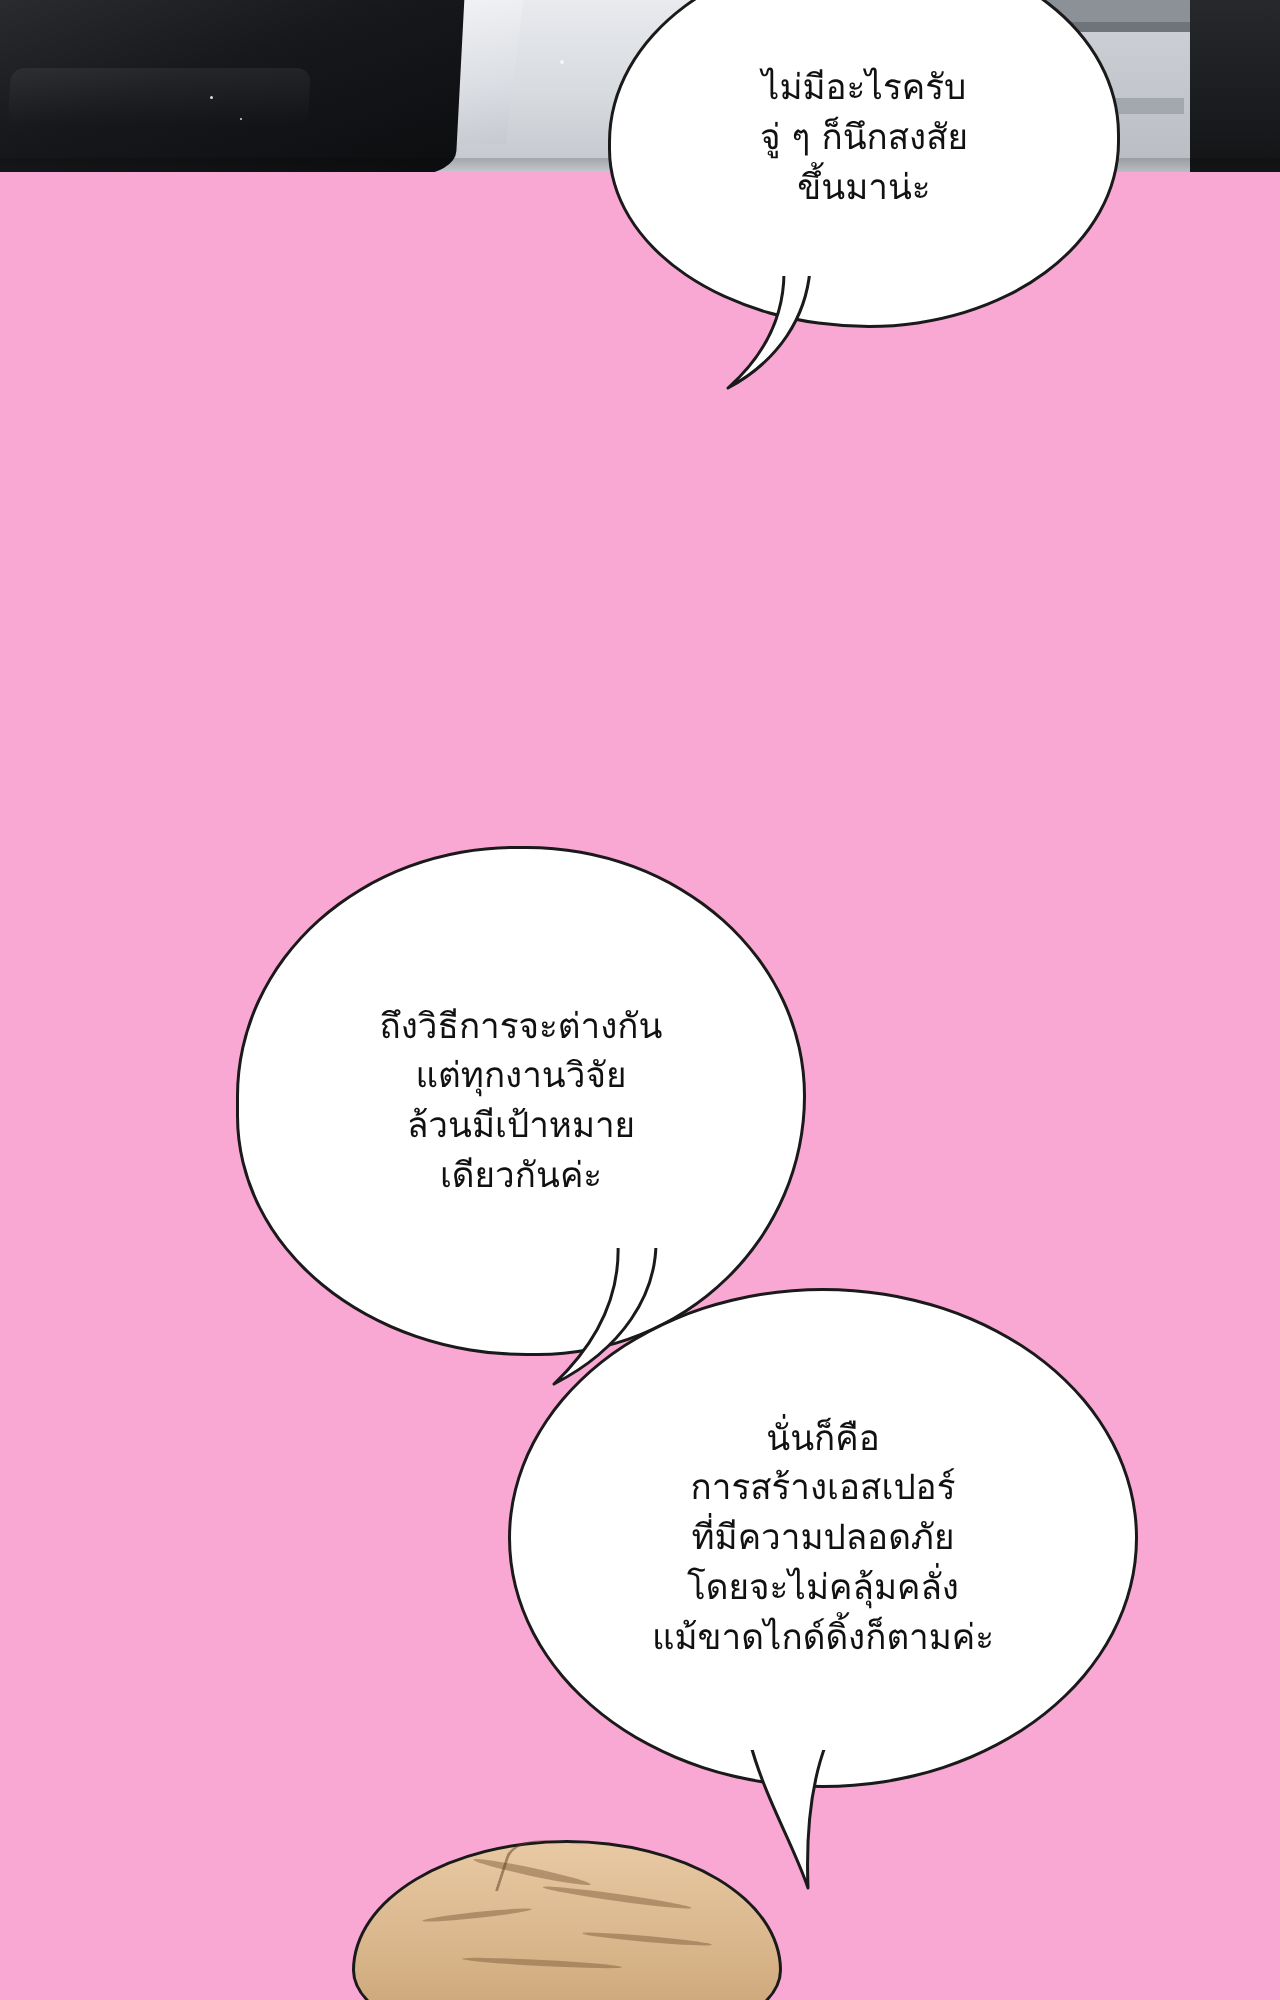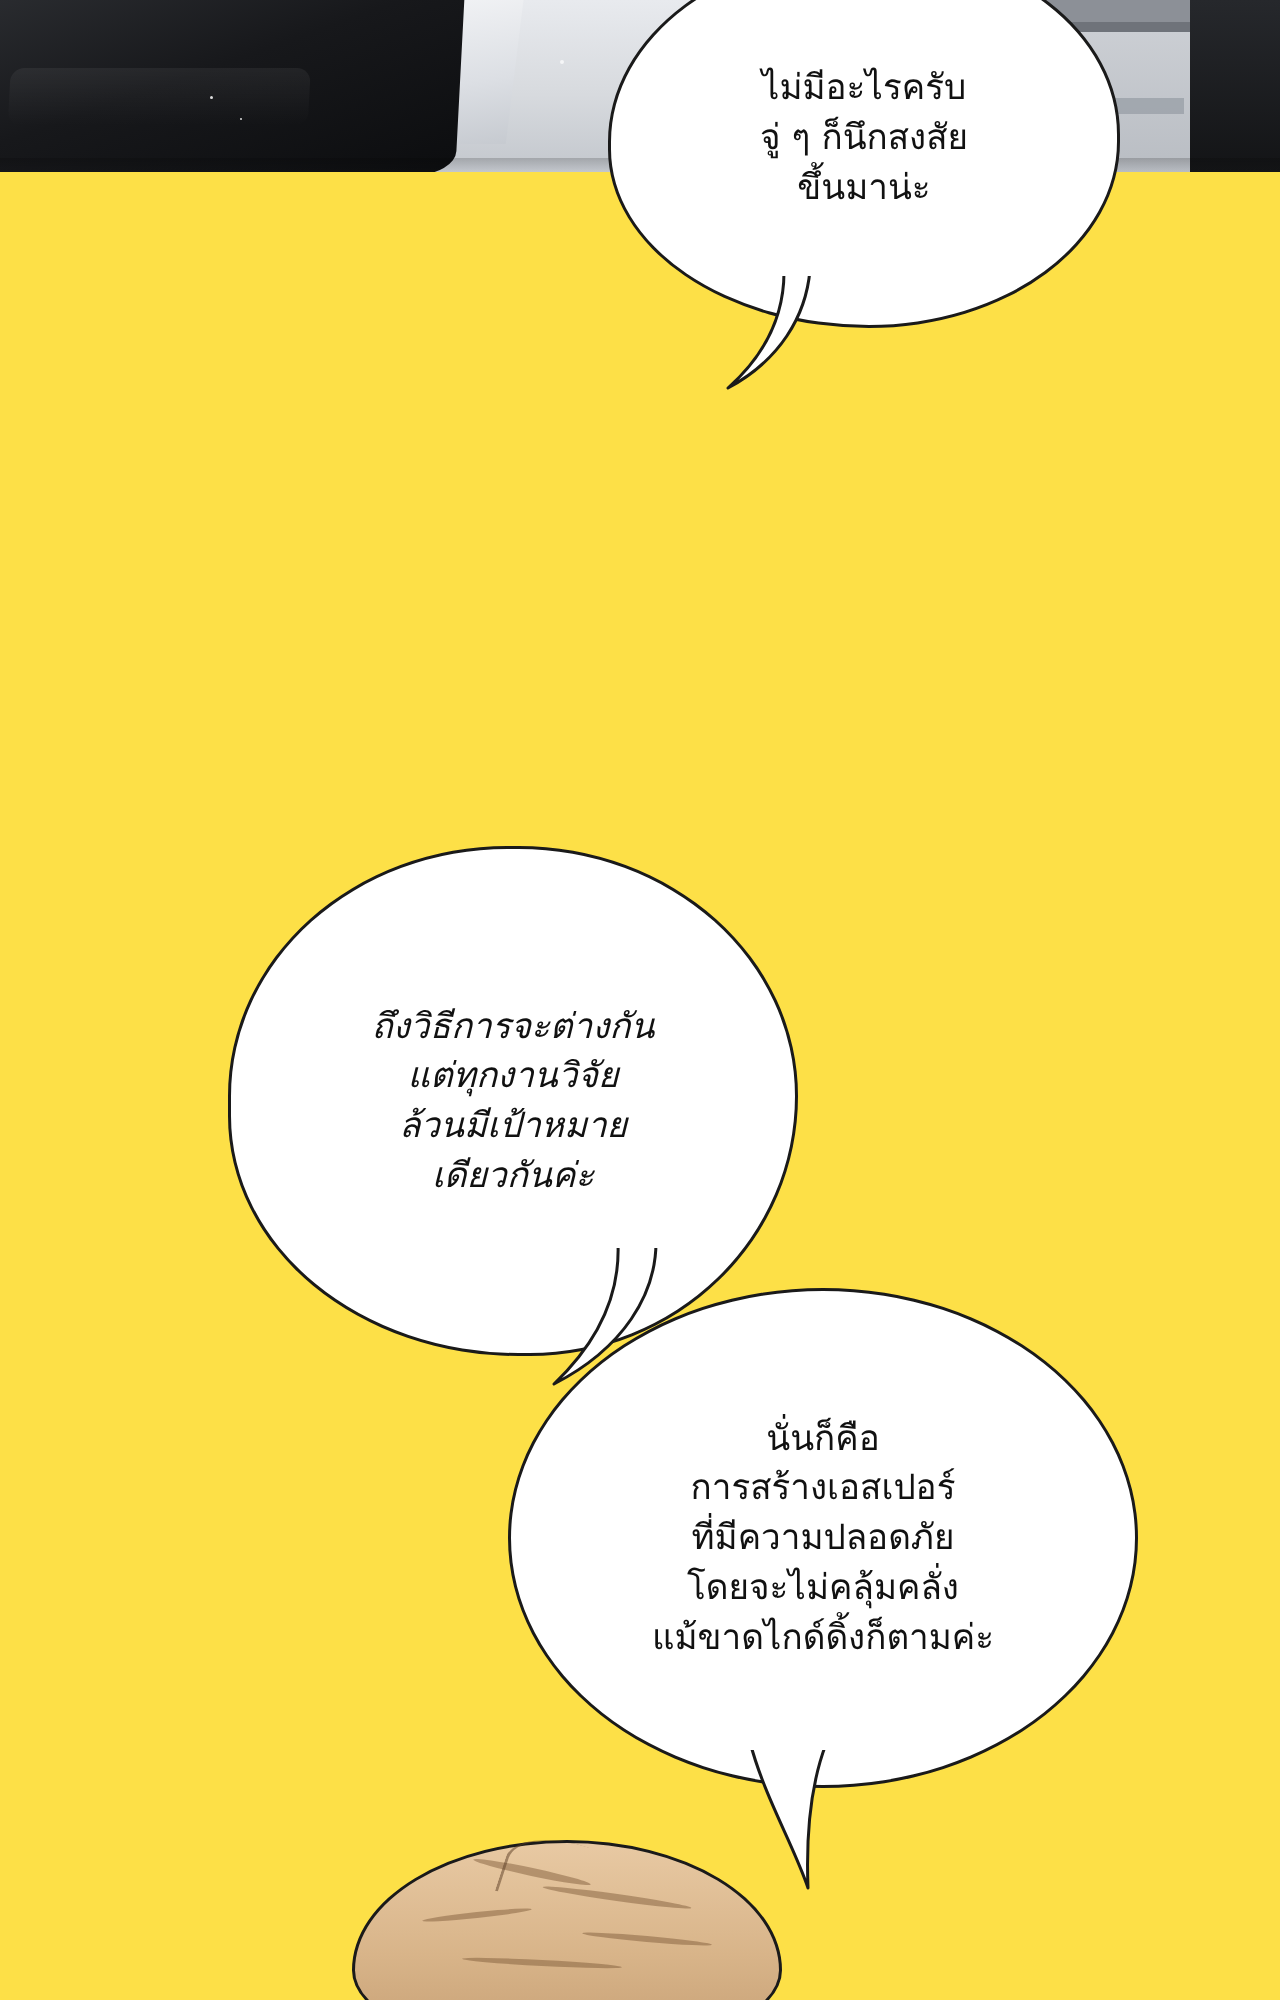--- a/index.html
+++ b/index.html
@@ -7,21 +7,21 @@
     padding: 0;
     background: #ffffff;
   }
   body {
     font-family: "DejaVu Sans", sans-serif;
   }
   #page {
     position: relative;
     width: 1280px;
     height: 2000px;
-    background: #fde047;
+    background: #f9a8d4;
     overflow: hidden;
   }
 
   
   .panel-top {
     position: absolute;
     left: 0;
     top: 0;
     width: 1280px;
     height: 172px;
@@ -133,27 +133,26 @@
     left: 608px;
     top: -52px;
     width: 512px;
     height: 380px;
     border-radius: 52% 48% 50% 52% / 52% 50% 50% 48%;
     font-size: 35px;
   }
 
   
   #bubble-2 {
-    left: 228px;
+    left: 236px;
     top: 846px;
     width: 570px;
     height: 510px;
     border-radius: 50% 50% 48% 52% / 50% 50% 52% 48%;
     font-size: 35px;
-    font-style: italic;
   }
 
   
   #bubble-3 {
     left: 508px;
     top: 1288px;
     width: 630px;
     height: 500px;
     border-radius: 50% 50% 50% 50% / 50% 50% 50% 50%;
     font-size: 35px;

